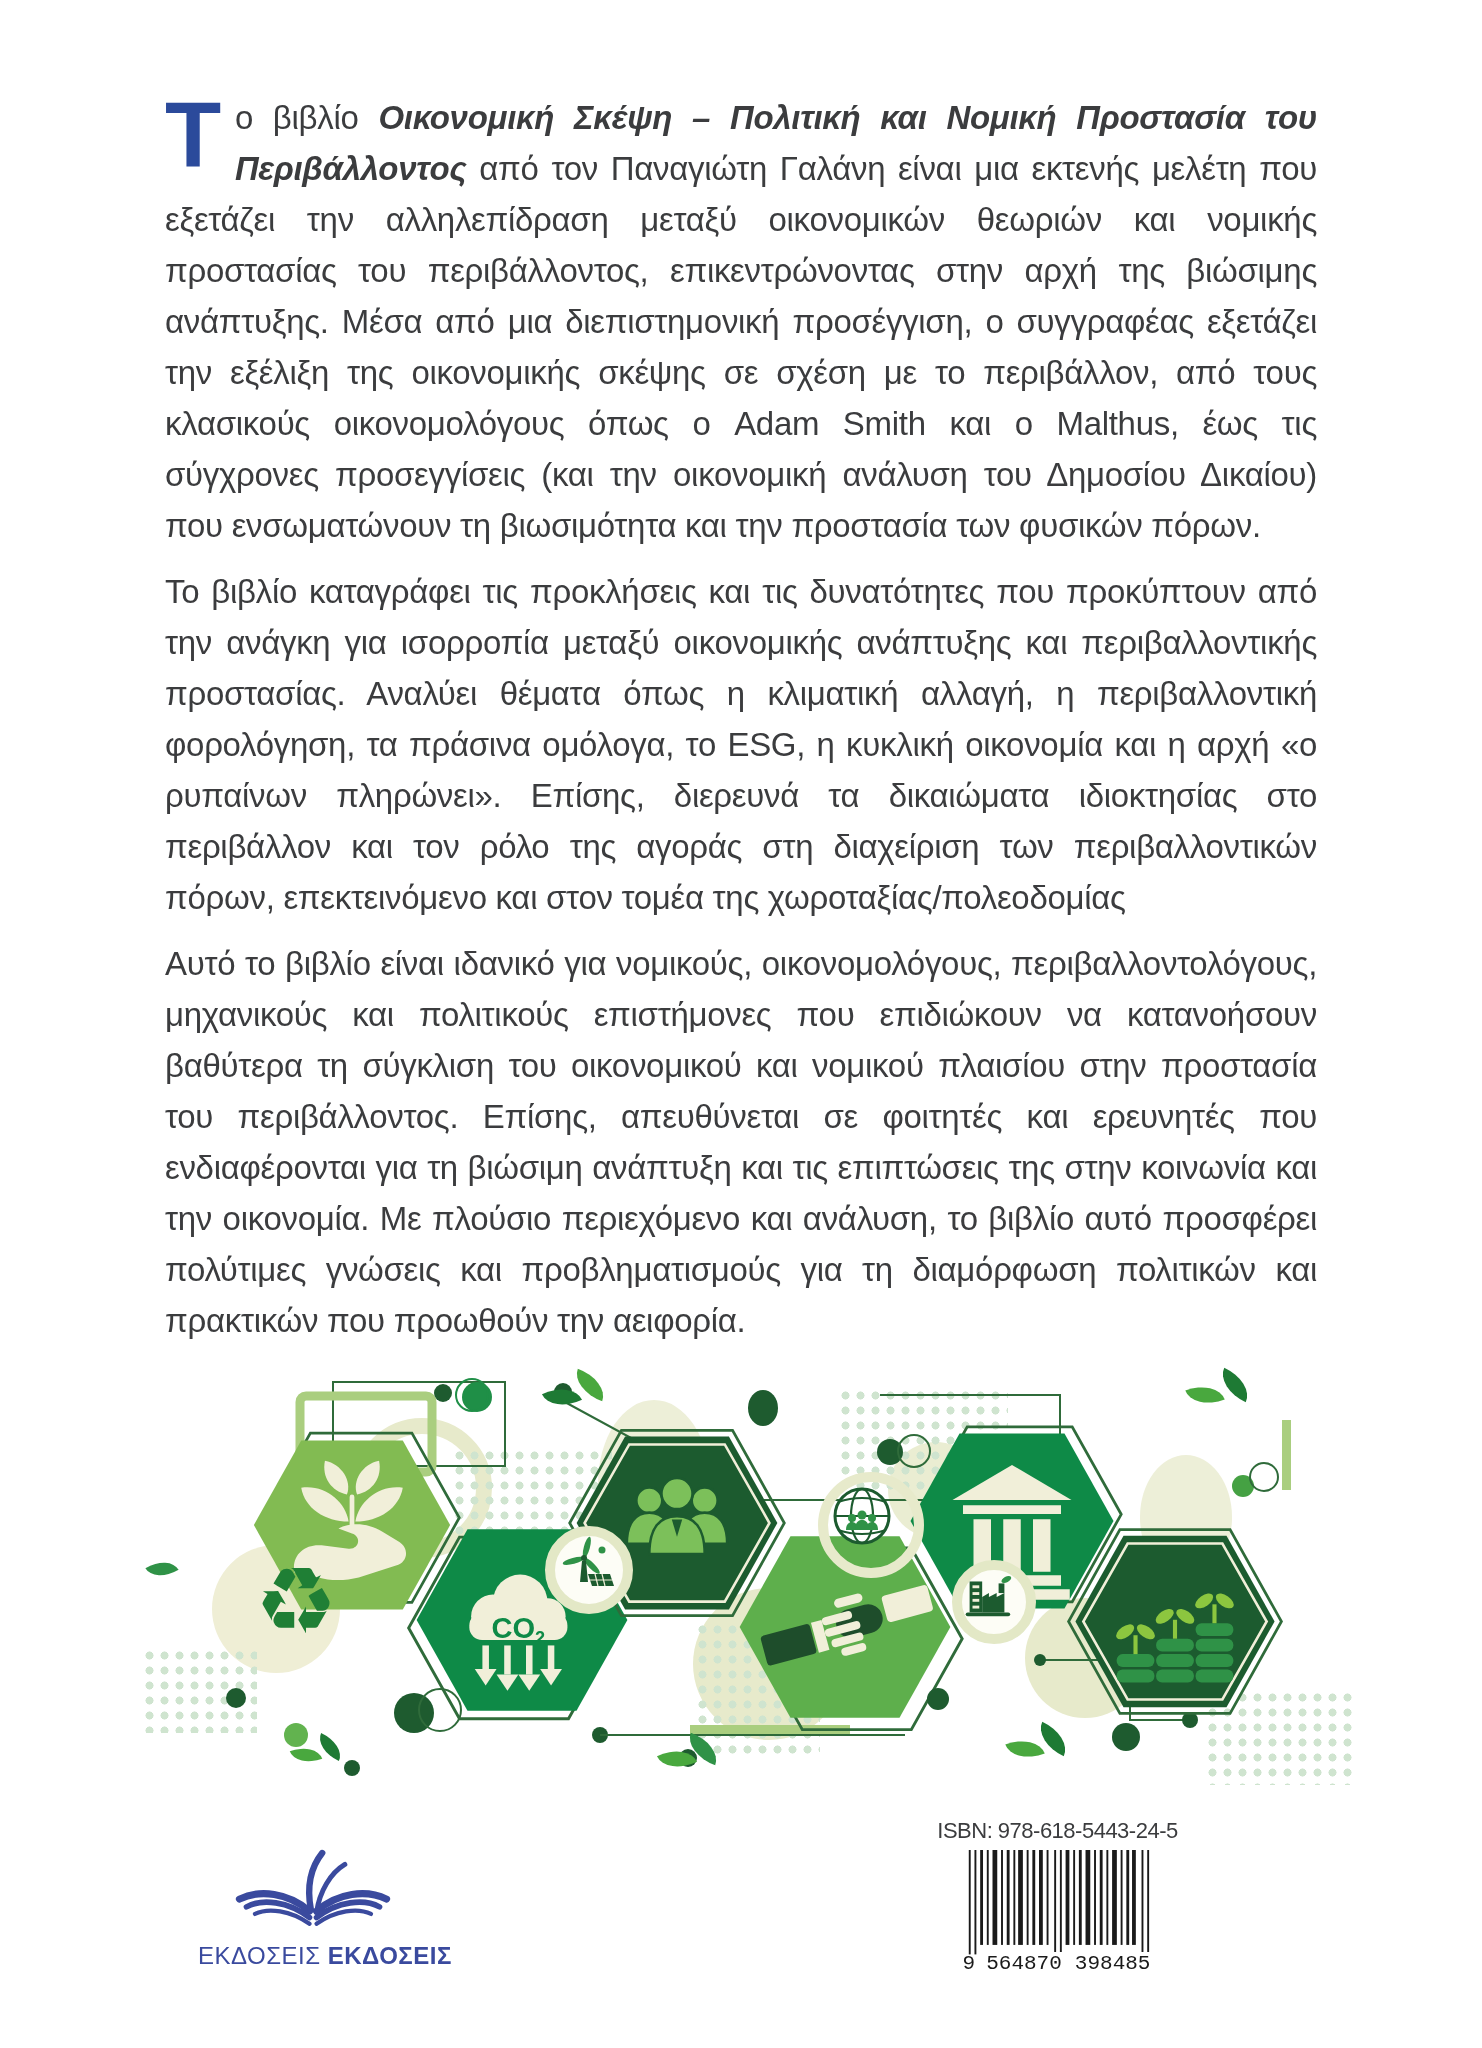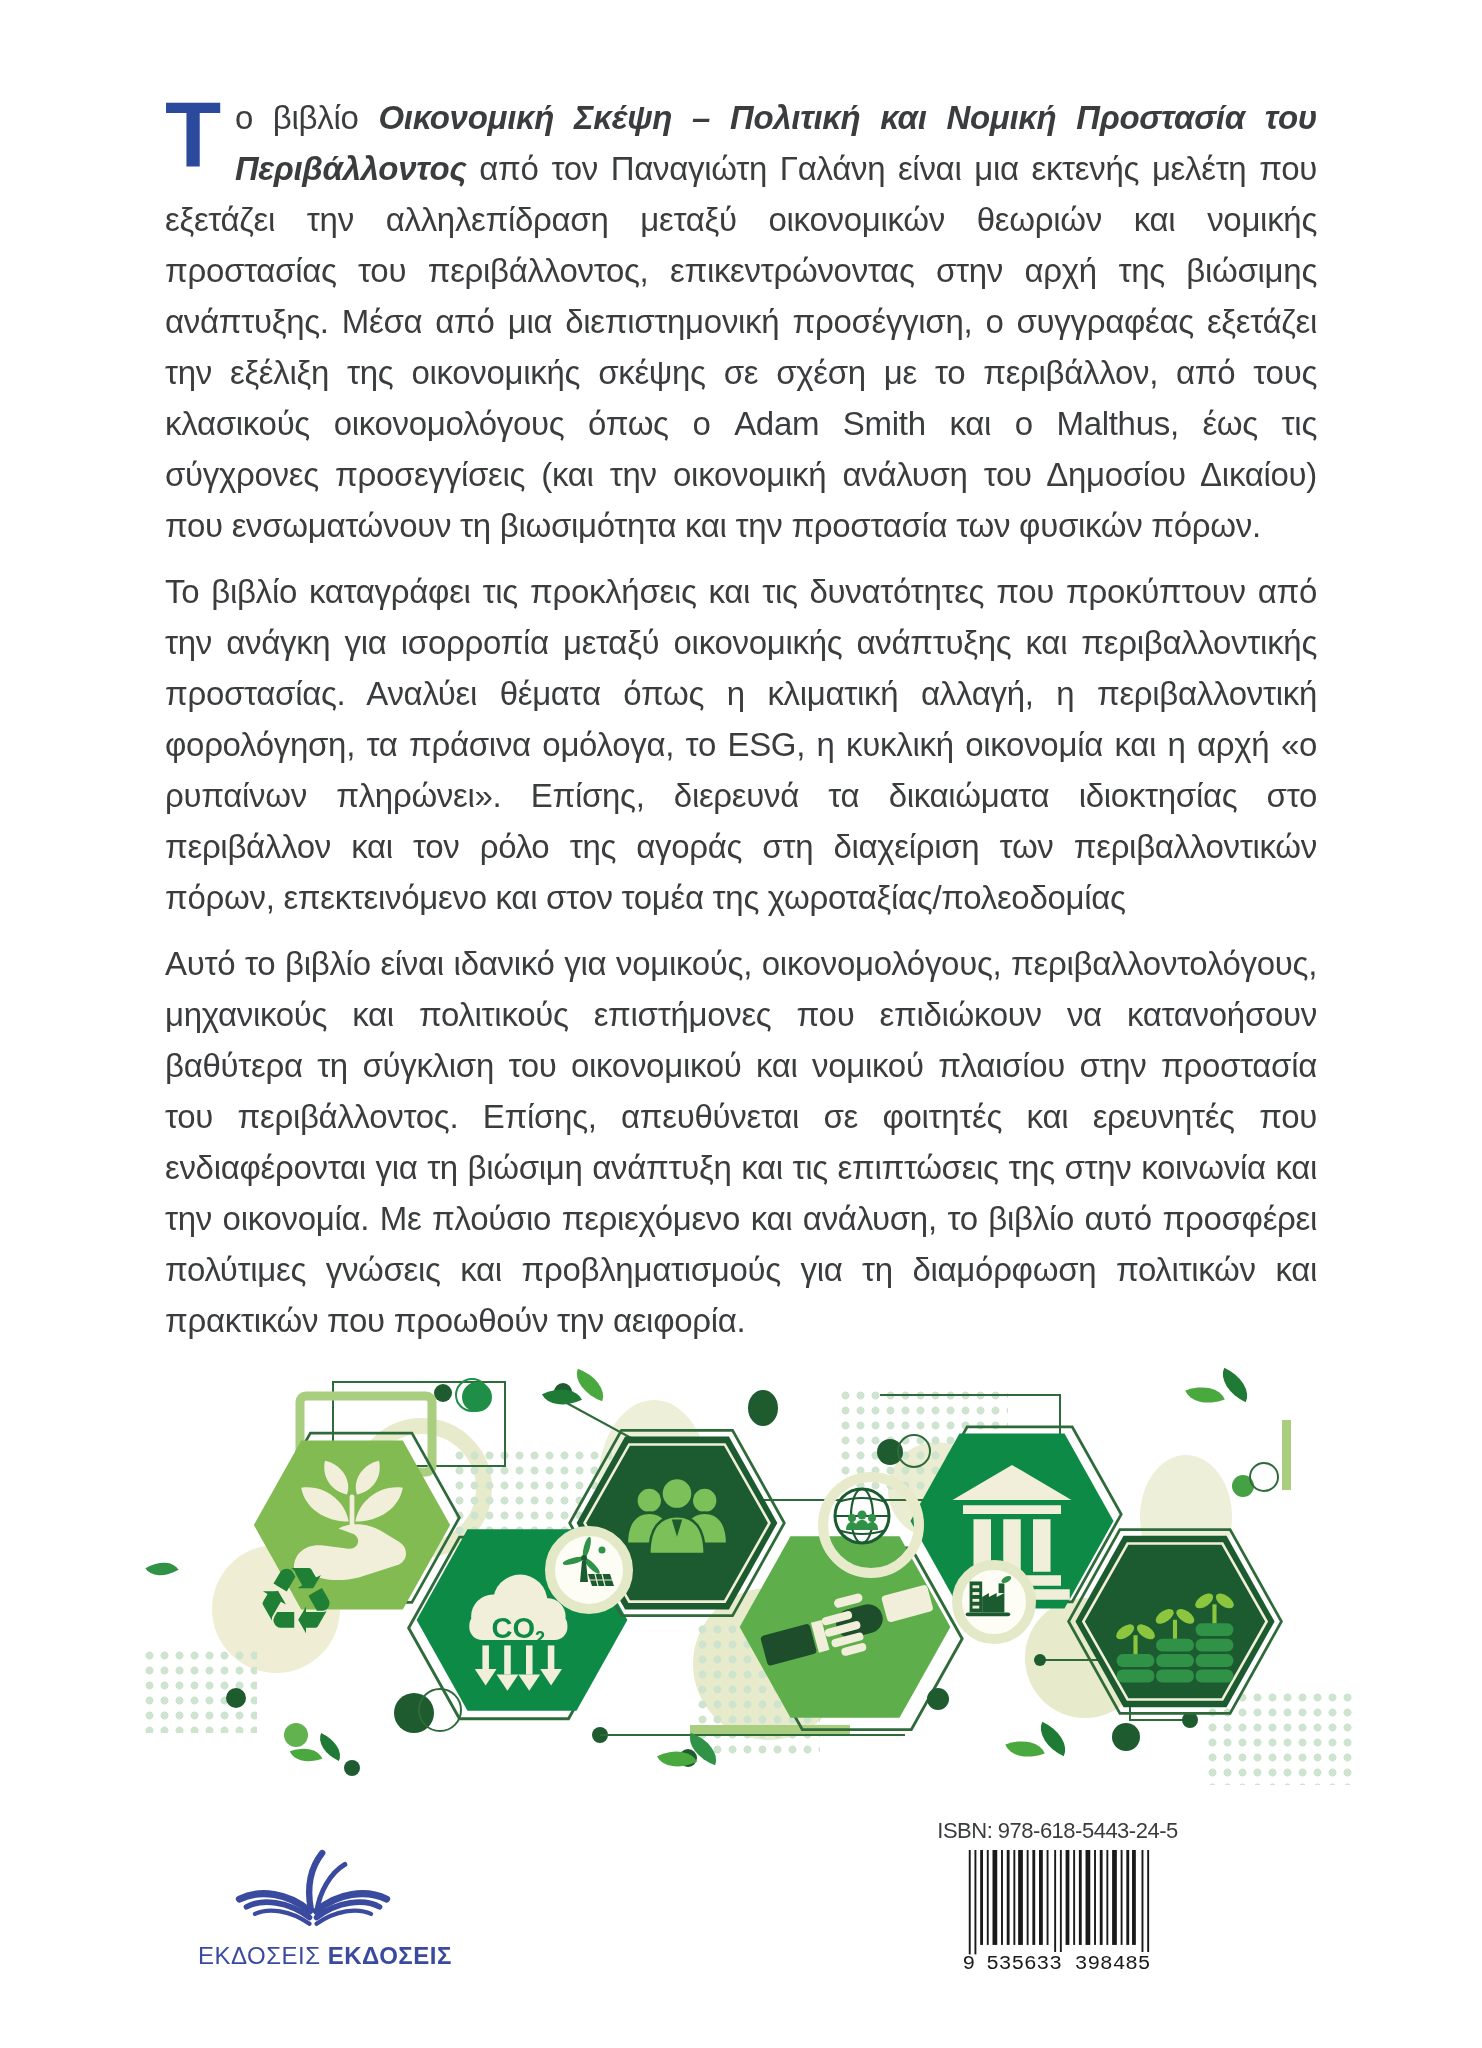--- a/index.html
+++ b/index.html
@@ -326,18 +326,18 @@
           <rect x="157" y="0" width="5" height="100"></rect>
         <rect x="166" y="0" width="2" height="100"></rect>
           <rect x="172" y="0" width="3" height="100"></rect>
         <rect x="178" y="0" width="4" height="100"></rect>
         <rect x="188" y="0" width="2" height="110"></rect>
           <rect x="194" y="0" width="2" height="110"></rect>
       </g>
     </svg>
     <div class="barcode-nums">
       <span>9</span>
-      <span class="g">535633</span>
+      <span class="g">564870</span>
       <span class="g">398485</span>
     </div>
   </div>
 
 </div>
 
 </body></html>

